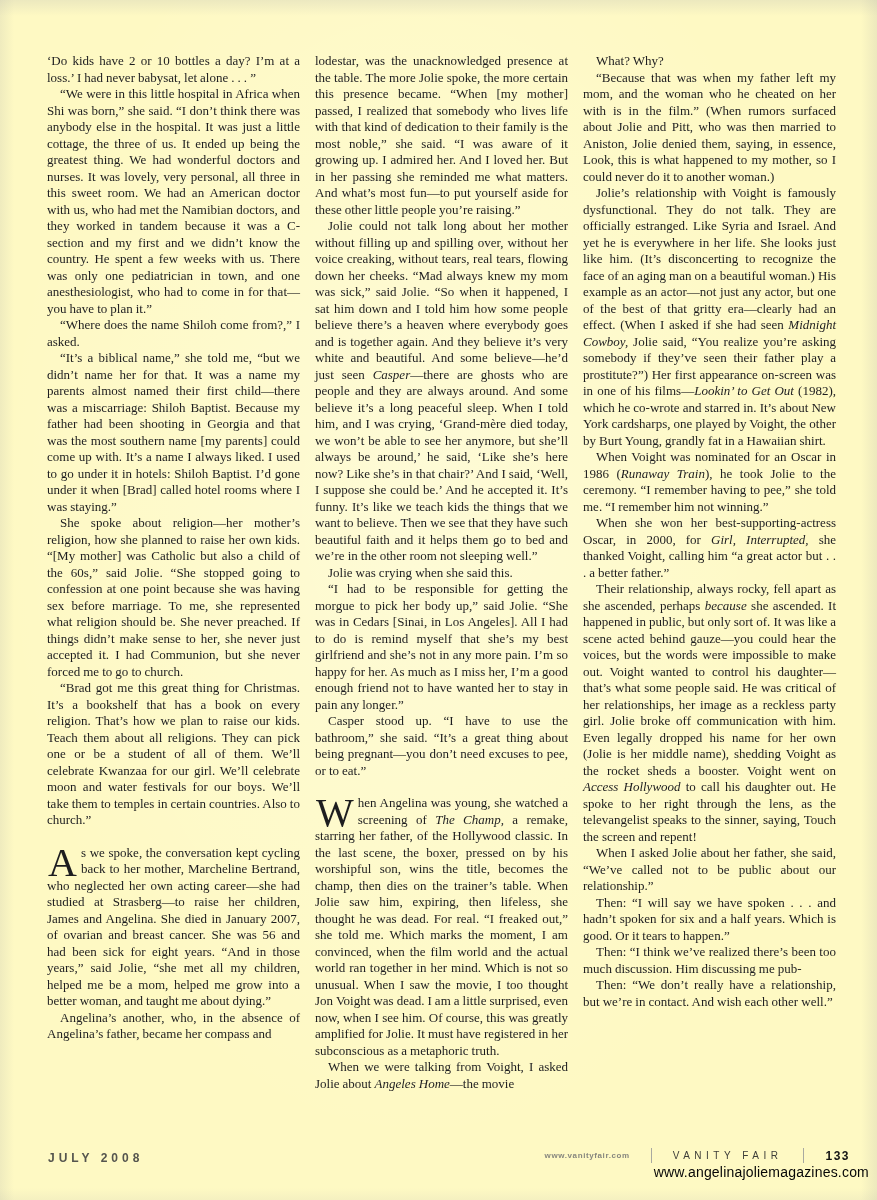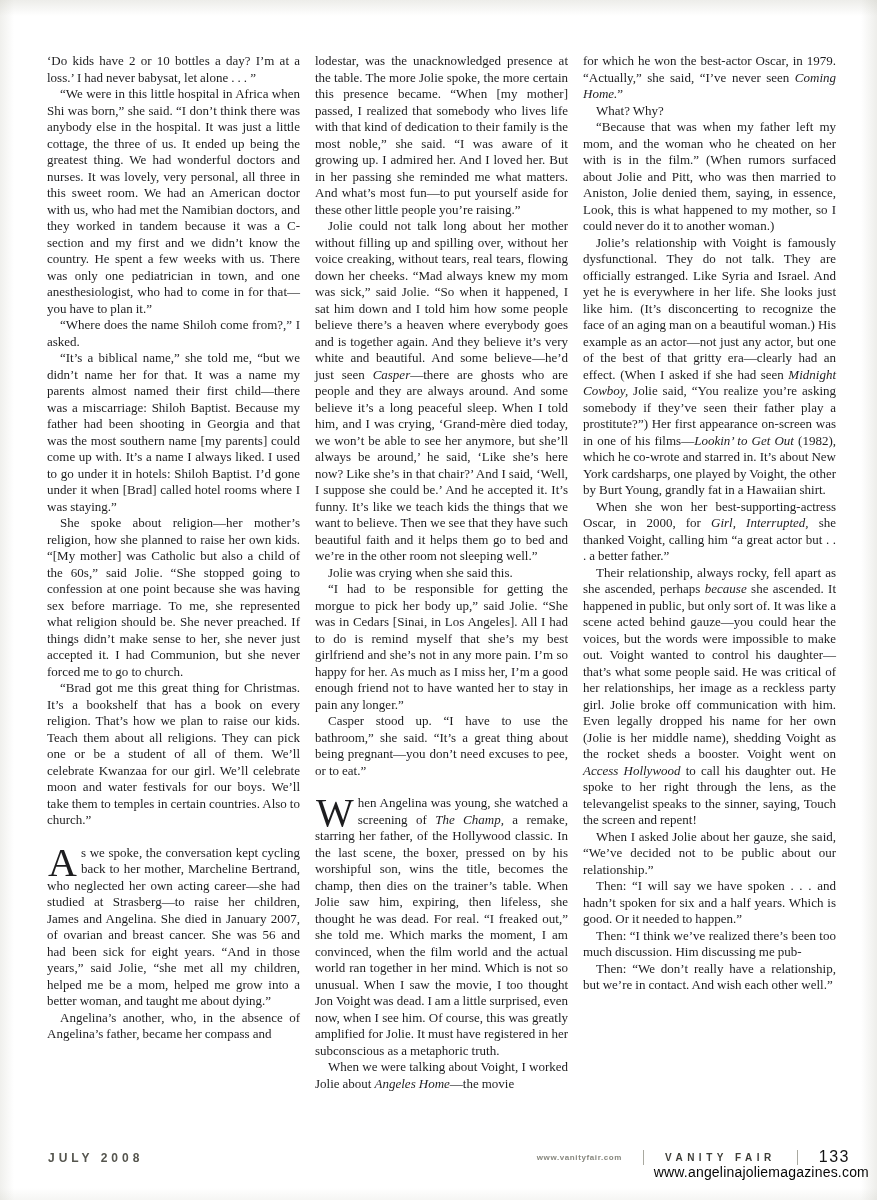--- a/index.html
+++ b/index.html
@@ -4,21 +4,21 @@
 <style>
   html, body { margin:0; padding:0; }
   body {
     width:877px; height:1200px;
     background:#e6e6de;
     font-family:"Liberation Serif", serif;
   }
   .page {
     position:relative;
     width:877px; height:1200px;
-    background:#ffffff;
+    background:#fef9c3;
     color:#1d1d1f;
     overflow:hidden;
   }
   .page::before {
     content:"";
     position:absolute; inset:0;
     background:
       linear-gradient(180deg, rgba(190,190,178,0.28) 0px, rgba(190,190,178,0) 16px),
       linear-gradient(90deg, rgba(185,185,172,0.22) 0px, rgba(185,185,172,0) 14px),
       linear-gradient(270deg, rgba(185,185,172,0.25) 0px, rgba(185,185,172,0) 16px),
@@ -60,25 +60,25 @@
     display:flex; align-items:center; gap:21px;
     font-family:"Liberation Sans", sans-serif;
     white-space:nowrap;
   }
   .footer-site {
     font-size:8px; font-weight:bold;
     letter-spacing:0.6px; color:#87877e;
   }
   .fbar { width:1px; height:15px; background:#a9a9a0; }
   .footer-mag {
-    font-size:10px; font-weight:bold;
+    font-size:10px; font-weight:normal;
     letter-spacing:4.5px; color:#3d3d38;
   }
   .footer-page {
-    font-size:16px; font-weight:normal;
+    font-size:12px; font-weight:bold;
     letter-spacing:1.5px; color:#141414;
   }
   .watermark {
     position:absolute; top:1164px; right:8px;
     font-family:"Liberation Sans", sans-serif;
     font-size:14px; font-weight:normal;
     letter-spacing:0.2px; color:#060606;
     white-space:nowrap;
   }
 </style>
@@ -98,31 +98,31 @@
         <p class="sb"><span class="dropcap">A</span><span>s we spoke, the conversation kept cycling back to her mother, Marcheline Bertrand, who neglected her own acting career—she had studied at Strasberg—to raise her children, James and Angelina. She died in January 2007, of ovarian and breast cancer. She was 56 and had been sick for eight years. “And in those years,” said Jolie, “she met all my children, helped me be a mom, helped me grow into a better woman, and taught me about dying.”</span></p>
         <p class="ind"><span>Angelina’s another, who, in the absence of Angelina’s father, became her compass and</span></p>
       </div>
     <div class="col">
         <p><span>lodestar, was the unacknowledged presence at the table. The more Jolie spoke, the more certain this presence became. “When [my mother] passed, I realized that somebody who lives life with that kind of dedication to their family is the most noble,” she said. “I was aware of it growing up. I admired her. And I loved her. But in her passing she reminded me what matters. And what’s most fun—to put yourself aside for these other little people you’re raising.”</span></p>
         <p class="ind"><span>Jolie could not talk long about her mother without filling up and spilling over, without her voice creaking, without tears, real tears, flowing down her cheeks. “Mad always knew my mom was sick,” said Jolie. “So when it happened, I sat him down and I told him how some people believe there’s a heaven where everybody goes and is together again. And they believe it’s very white and beautiful. And some believe—he’d just seen </span><i>Casper</i><span>—there are ghosts who are people and they are always around. And some believe it’s a long peaceful sleep. When I told him, and I was crying, ‘Grand-mère died today, we won’t be able to see her anymore, but she’ll always be around,’ he said, ‘Like she’s here now? Like she’s in that chair?’ And I said, ‘Well, I suppose she could be.’ And he accepted it. It’s funny. It’s like we teach kids the things that we want to believe. Then we see that they have such beautiful faith and it helps them go to bed and we’re in the other room not sleeping well.”</span></p>
         <p class="ind"><span>Jolie was crying when she said this.</span></p>
         <p class="ind"><span>“I had to be responsible for getting the morgue to pick her body up,” said Jolie. “She was in Cedars [Sinai, in Los Angeles]. All I had to do is remind myself that she’s my best girlfriend and she’s not in any more pain. I’m so happy for her. As much as I miss her, I’m a good enough friend not to have wanted her to stay in pain any longer.”</span></p>
         <p class="ind"><span>Casper stood up. “I have to use the bathroom,” she said. “It’s a great thing about being pregnant—you don’t need excuses to pee, or to eat.”</span></p>
         <p class="sb"><span class="dropcap">W</span><span>hen Angelina was young, she watched a screening of </span><i>The Champ,</i><span> a remake, starring her father, of the Hollywood classic. In the last scene, the boxer, pressed on by his worshipful son, wins the title, becomes the champ, then dies on the trainer’s table. When Jolie saw him, expiring, then lifeless, she thought he was dead. For real. “I freaked out,” she told me. Which marks the moment, I am convinced, when the film world and the actual world ran together in her mind. Which is not so unusual. When I saw the movie, I too thought Jon Voight was dead. I am a little surprised, even now, when I see him. Of course, this was greatly amplified for Jolie. It must have registered in her subconscious as a metaphoric truth.</span></p>
-        <p class="ind"><span>When we were talking about Voight, I worked Jolie about </span><i>Angeles Home</i><span>—the movie</span></p>
+        <p class="ind"><span>When we were talking from Voight, I asked Jolie about </span><i>Angeles Home</i><span>—the movie</span></p>
       </div>
     <div class="col">
-        <p><span>for which he won the best-actor Oscar, in 1979. “Actually,” she said, “I’ve never seen </span><i>Coming Home.</i><span>”</span></p>
         <p class="ind"><span>What? Why?</span></p>
         <p class="ind"><span>“Because that was when my father left my mom, and the woman who he cheated on her with is in the film.” (When rumors surfaced about Jolie and Pitt, who was then married to Aniston, Jolie denied them, saying, in essence, Look, this is what happened to my mother, so I could never do it to another woman.)</span></p>
         <p class="ind"><span>Jolie’s relationship with Voight is famously dysfunctional. They do not talk. They are officially estranged. Like Syria and Israel. And yet he is everywhere in her life. She looks just like him. (It’s disconcerting to recognize the face of an aging man on a beautiful woman.) His example as an actor—not just any actor, but one of the best of that gritty era—clearly had an effect. (When I asked if she had seen </span><i>Midnight Cowboy,</i><span> Jolie said, “You realize you’re asking somebody if they’ve seen their father play a prostitute?”) Her first appearance on-screen was in one of his films—</span><i>Lookin’ to Get Out</i><span> (1982), which he co-wrote and starred in. It’s about New York cardsharps, one played by Voight, the other by Burt Young, grandly fat in a Hawaiian shirt.</span></p>
+        <p class="ind"><span>When Voight was nominated for an Oscar in 1986 (</span><i>Runaway Train</i><span>), he took Jolie to the ceremony. “I remember having to pee,” she told me. “I remember him not winning.”</span></p>
         <p class="ind"><span>When she won her best-supporting-actress Oscar, in 2000, for </span><i>Girl, Interrupted,</i><span> she thanked Voight, calling him “a great actor but . . . a better father.”</span></p>
         <p class="ind"><span>Their relationship, always rocky, fell apart as she ascended, perhaps </span><i>because</i><span> she ascended. It happened in public, but only sort of. It was like a scene acted behind gauze—you could hear the voices, but the words were impossible to make out. Voight wanted to control his daughter—that’s what some people said. He was critical of her relationships, her image as a reckless party girl. Jolie broke off communication with him. Even legally dropped his name for her own (Jolie is her middle name), shedding Voight as the rocket sheds a booster. Voight went on </span><i>Access Hollywood</i><span> to call his daughter out. He spoke to her right through the lens, as the televangelist speaks to the sinner, saying, Touch the screen and repent!</span></p>
-        <p class="ind"><span>When I asked Jolie about her gauze, she said, “We’ve decided not to be public about our relationship.”</span></p>
-        <p class="ind"><span>Then: “I will say we have spoken . . . and hadn’t spoken for six and a half years. Which is good. Or it needed to happen.”</span></p>
+        <p class="ind"><span>When I asked Jolie about her father, she said, “We’ve called not to be public about our relationship.”</span></p>
+        <p class="ind"><span>Then: “I will say we have spoken . . . and hadn’t spoken for six and a half years. Which is good. Or it tears to happen.”</span></p>
         <p class="ind"><span>Then: “I think we’ve realized there’s been too much discussion. Him discussing me pub-</span></p>
         <p class="ind"><span>Then: “We don’t really have a relationship, but we’re in contact. And wish each other well.”</span></p>
       </div>
   </div>
 
   <div class="footer-issue">JULY 2008</div>
 
   <div class="footer-right">
     <span class="footer-site">www.vanityfair.com</span>
     <span class="fbar"></span>

